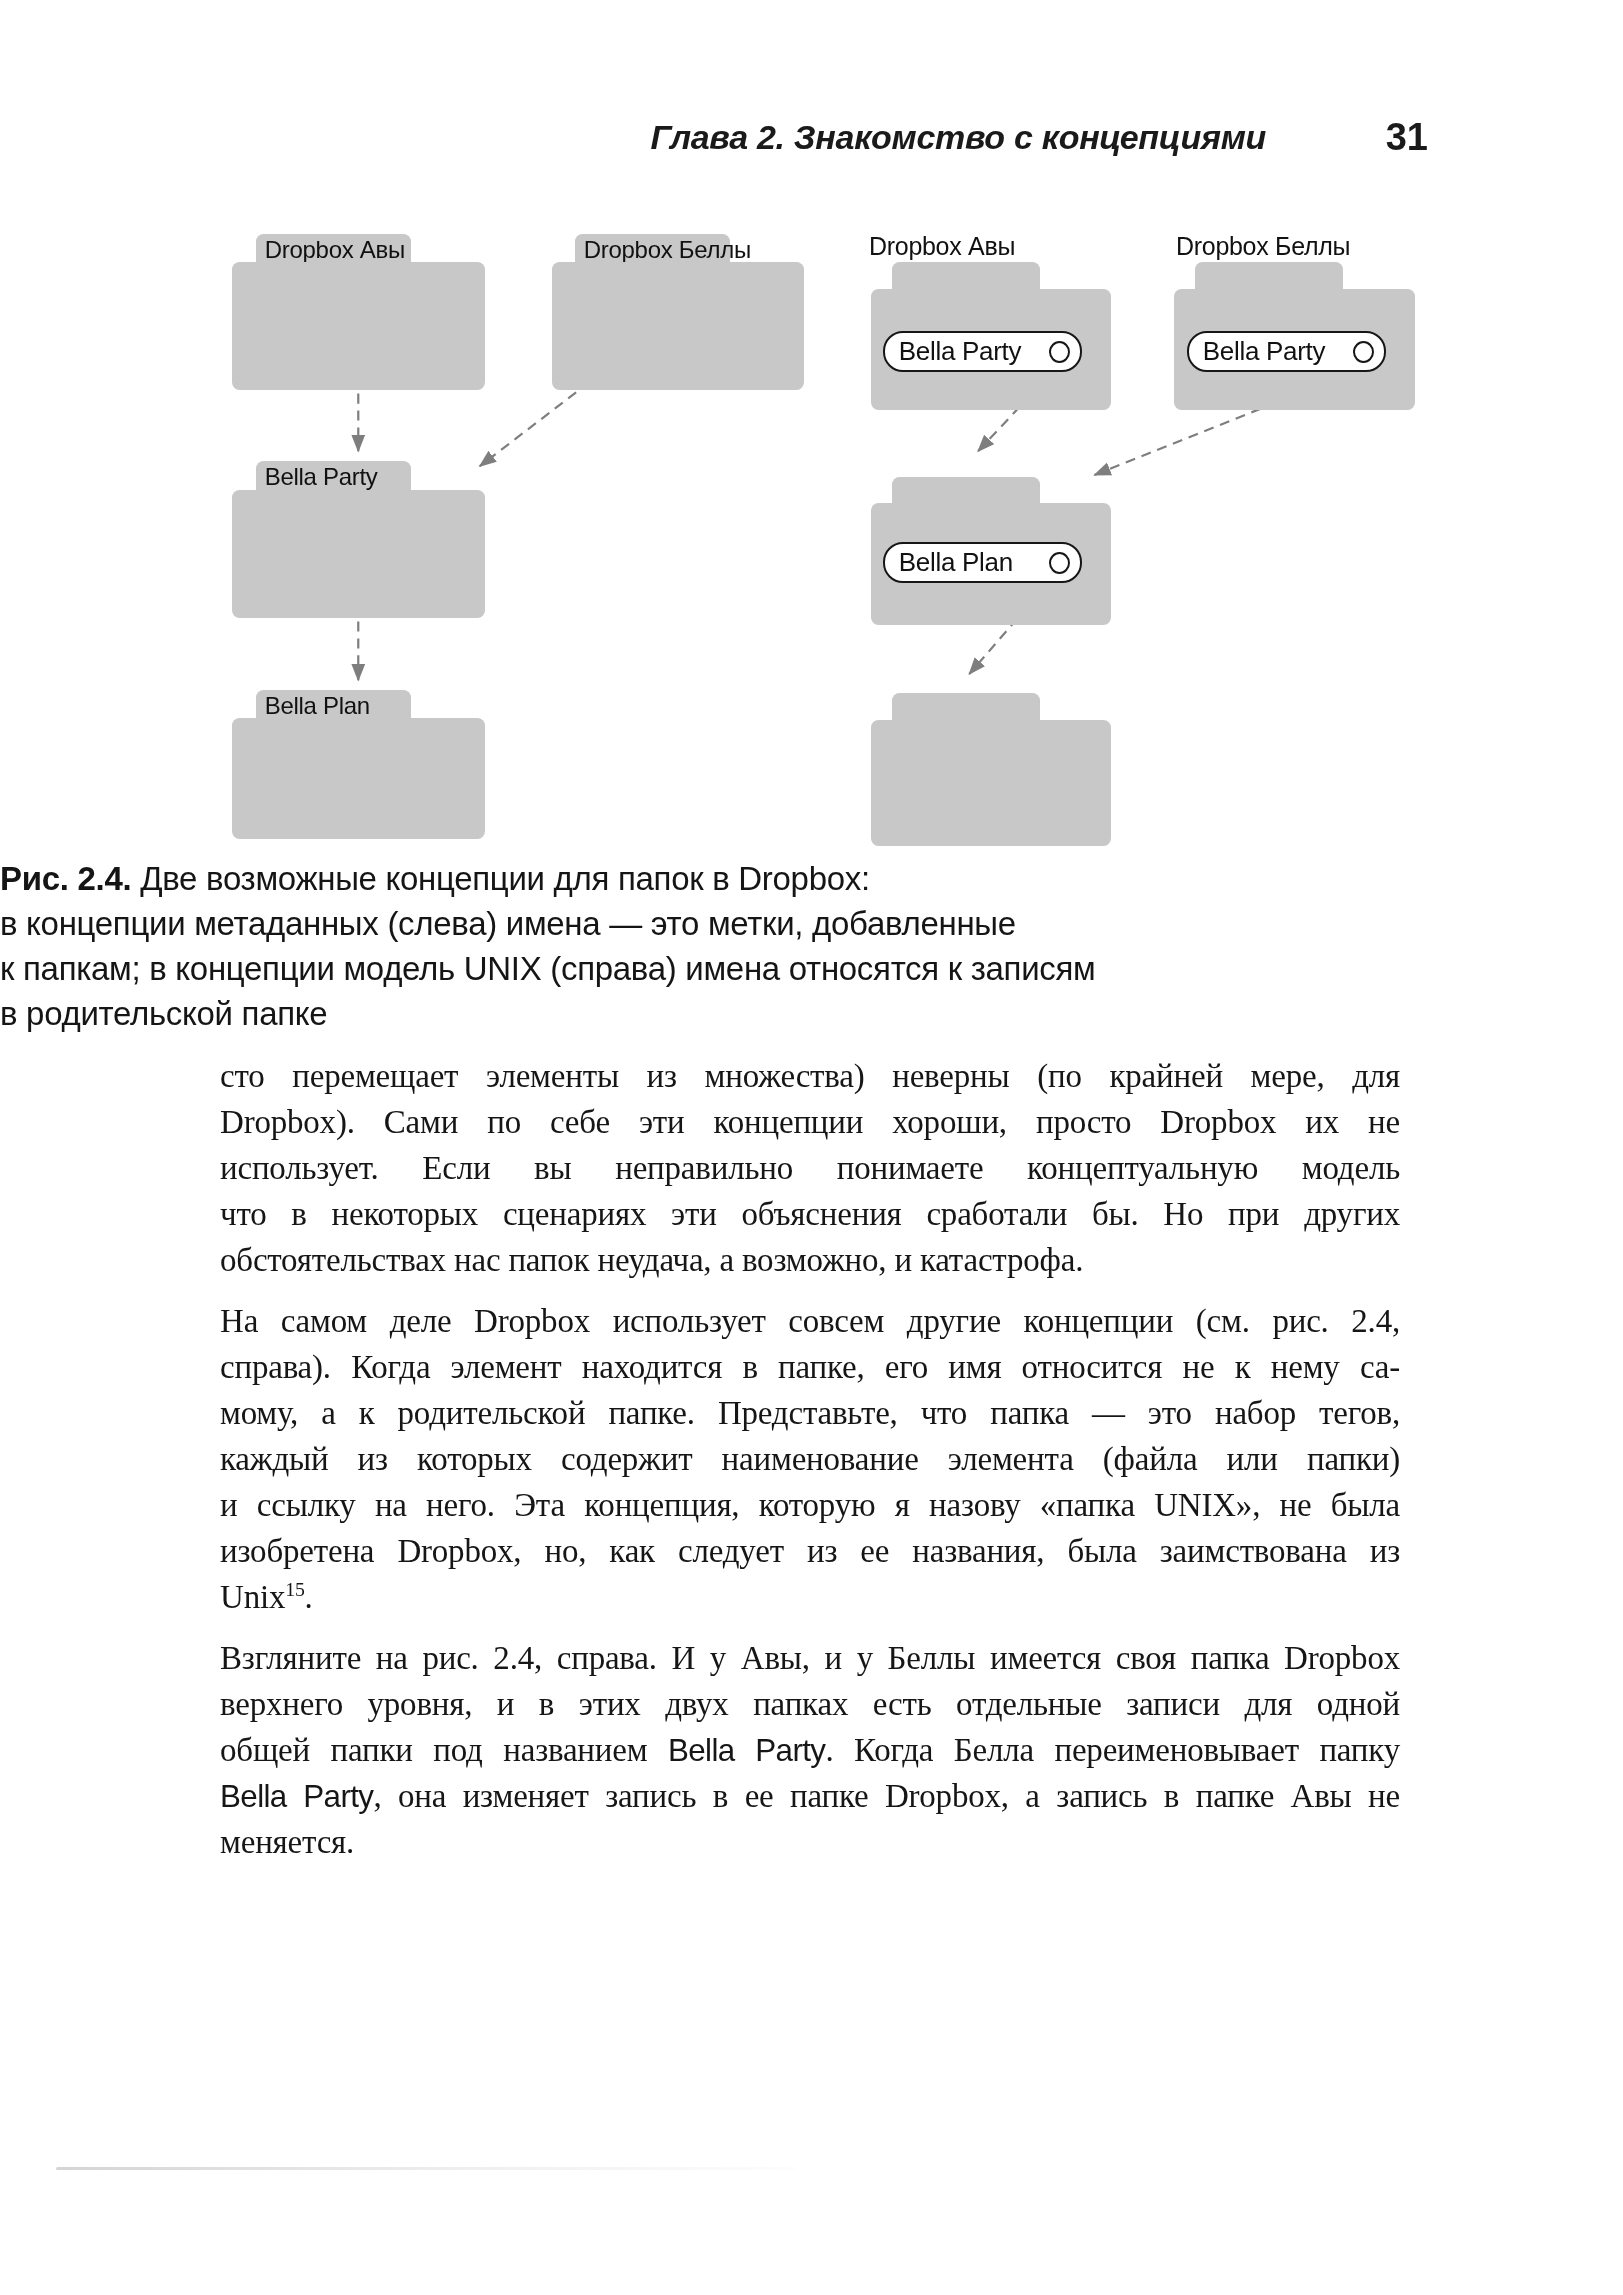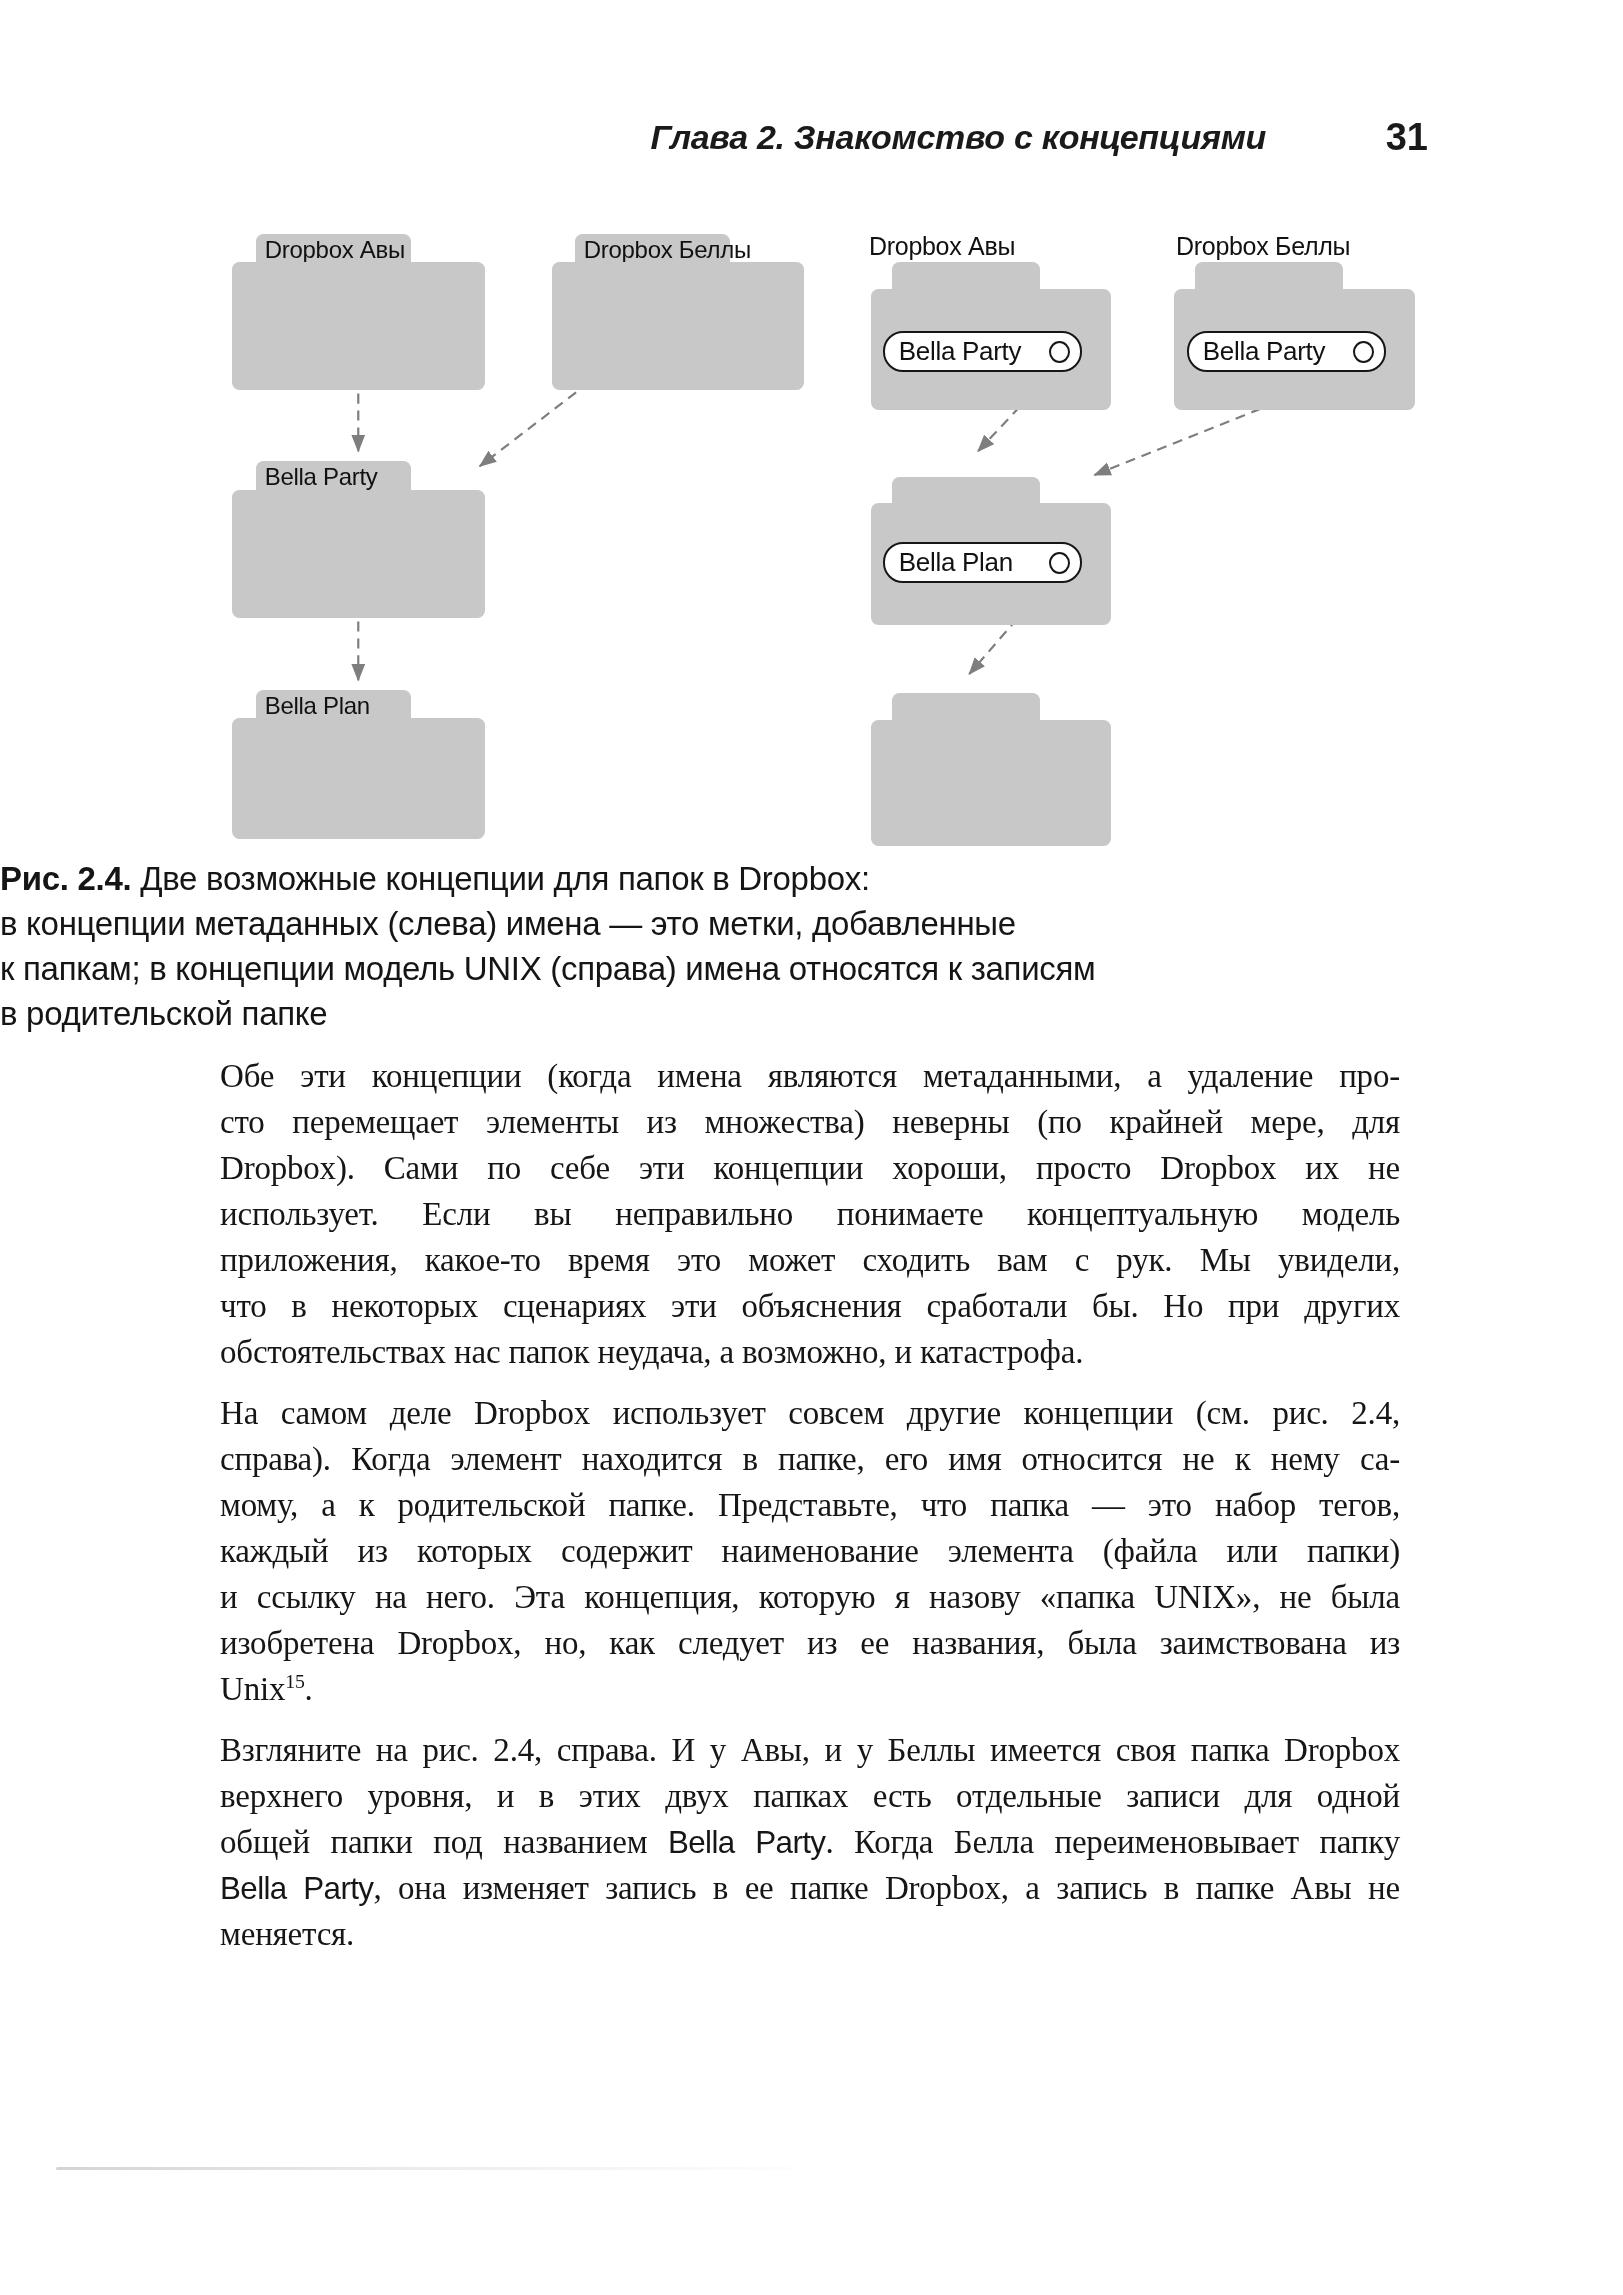--- a/index.html
+++ b/index.html
@@ -133,25 +133,23 @@
 
   <div class="caption">
       <div class="cap-line"><span class="seg-b">Рис. 2.4.</span><span> Две возможные концепции для папок в Dropbox:</span></div>
       <div class="cap-line"><span>в концепции метаданных </span><span class="seg-i">(слева)</span><span> имена — это метки, добавленные</span></div>
       <div class="cap-line"><span>к папкам; в концепции модель UNIX </span><span class="seg-i">(справа)</span><span> имена относятся к записям</span></div>
       <div class="cap-line"><span>в родительской папке</span></div>
     </div>
 
   <div class="bodytext">
       <div class="para">
-        <div class="bline"><span>Обе эти концепции (когда имена являются метаданными, а удаление про-</span></div>
         <div class="bline"><span>сто перемещает элементы из множества) неверны (по крайней мере, для</span></div>
         <div class="bline"><span>Dropbox). Сами по себе эти концепции хороши, просто Dropbox их не</span></div>
         <div class="bline"><span>использует. Если вы неправильно понимаете концептуальную модель</span></div>
-        <div class="bline"><span>приложения, какое-то время это может сходить вам с рук. Мы увидели,</span></div>
         <div class="bline"><span>что в некоторых сценариях эти объяснения сработали бы. Но при других</span></div>
         <div class="bline lastline"><span>обстоятельствах нас папок неудача, а возможно, и катастрофа.</span></div>
       </div>
       <div class="para">
         <div class="bline"><span>На самом деле Dropbox использует совсем другие концепции (см. рис. 2.4,</span></div>
         <div class="bline"><span class="seg-i">справа</span><span>). Когда элемент находится в папке, его имя относится </span><span class="seg-i">не</span><span> к нему са-</span></div>
         <div class="bline"><span>мому, а к родительской папке. Представьте, что папка — это набор тегов,</span></div>
         <div class="bline"><span>каждый из которых содержит наименование элемента (файла или папки)</span></div>
         <div class="bline"><span>и ссылку на него. Эта концепция, которую я назову </span><span class="seg-i">«папка UNIX»</span><span>, не была</span></div>
         <div class="bline"><span>изобретена Dropbox, но, как следует из ее названия, была заимствована из</span></div>

